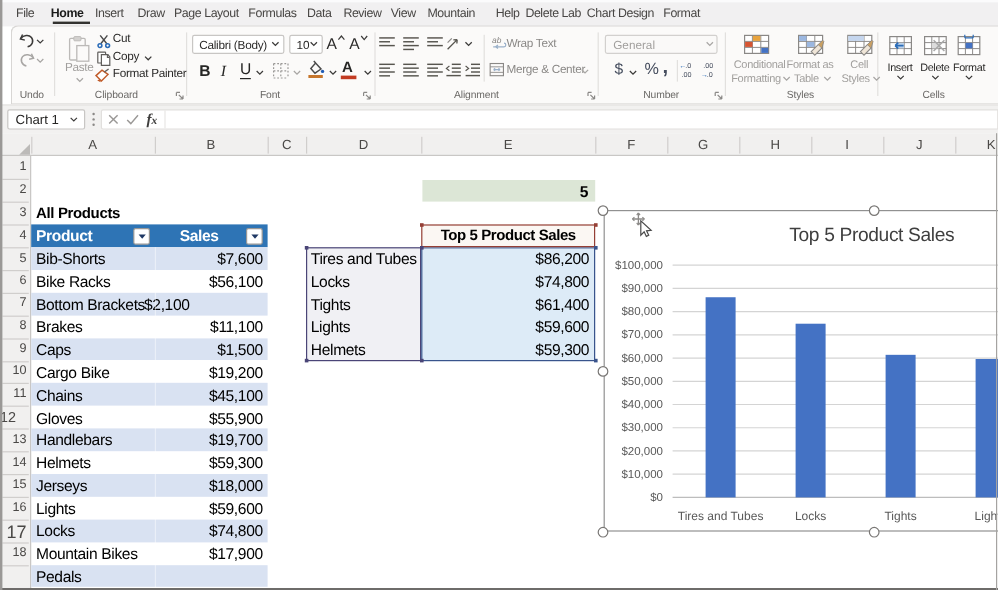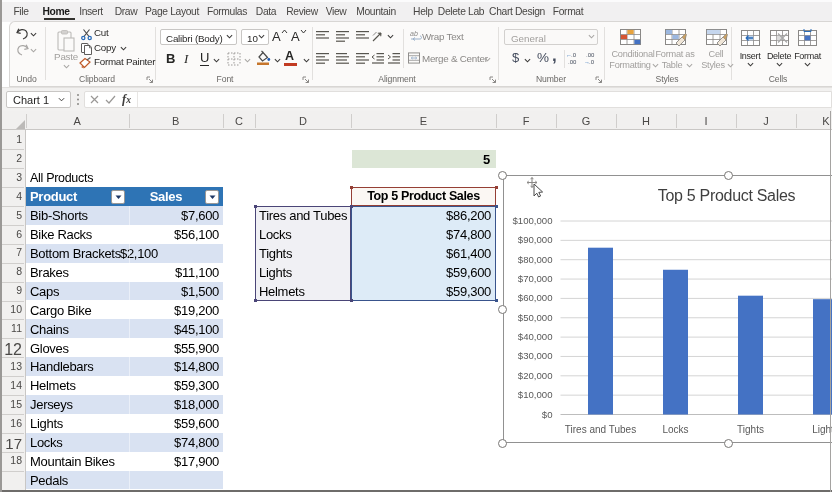--- a/index.html
+++ b/index.html
@@ -359,39 +359,39 @@
 <div class="abs" style="left:0;top:246.40px;width:22px;font-size:10.5px;color:#4a4846;text-align:right">7</div>
 <div class="abs" style="left:2px;top:262.70px;width:22px;height:1px;background:#d0cecc"></div>
 <div class="abs" style="left:0;top:265.30px;width:22px;font-size:10.5px;color:#4a4846;text-align:right">8</div>
 <div class="abs" style="left:2px;top:281.60px;width:22px;height:1px;background:#d0cecc"></div>
 <div class="abs" style="left:0;top:284.20px;width:22px;font-size:10.5px;color:#4a4846;text-align:right">9</div>
 <div class="abs" style="left:2px;top:300.50px;width:22px;height:1px;background:#d0cecc"></div>
 <div class="abs" style="left:0;top:303.10px;width:22px;font-size:10.5px;color:#4a4846;text-align:right">10</div>
 <div class="abs" style="left:2px;top:319.40px;width:22px;height:1px;background:#d0cecc"></div>
 <div class="abs" style="left:0;top:322.00px;width:22px;font-size:10.5px;color:#4a4846;text-align:right">11</div>
 <div class="abs" style="left:2px;top:338.30px;width:22px;height:1px;background:#d0cecc"></div>
-<div class="abs" style="left:0;top:340.90px;width:22px;font-size:16px;color:#4a4846;text-align:right">12</div>
+<div class="abs" style="left:0;top:340.90px;width:22px;font-size:12px;color:#4a4846;">12</div>
 <div class="abs" style="left:2px;top:357.20px;width:22px;height:1px;background:#d0cecc"></div>
 <div class="abs" style="left:0;top:359.80px;width:22px;font-size:10.5px;color:#4a4846;text-align:right">13</div>
 <div class="abs" style="left:2px;top:376.10px;width:22px;height:1px;background:#d0cecc"></div>
 <div class="abs" style="left:0;top:378.70px;width:22px;font-size:10.5px;color:#4a4846;text-align:right">14</div>
 <div class="abs" style="left:2px;top:395.00px;width:22px;height:1px;background:#d0cecc"></div>
 <div class="abs" style="left:0;top:397.60px;width:22px;font-size:10.5px;color:#4a4846;text-align:right">15</div>
 <div class="abs" style="left:2px;top:413.90px;width:22px;height:1px;background:#d0cecc"></div>
 <div class="abs" style="left:0;top:416.50px;width:22px;font-size:10.5px;color:#4a4846;text-align:right">16</div>
 <div class="abs" style="left:2px;top:432.80px;width:22px;height:1px;background:#d0cecc"></div>
 <div class="abs" style="left:0;top:435.40px;width:22px;font-size:15px;color:#4a4846;text-align:right">17</div>
 <div class="abs" style="left:2px;top:451.70px;width:22px;height:1px;background:#d0cecc"></div>
 <div class="abs" style="left:0;top:454.30px;width:22px;font-size:10.5px;color:#4a4846;text-align:right">18</div>
 <div class="abs" style="left:2px;top:470.60px;width:22px;height:1px;background:#d0cecc"></div>
 <div class="abs" style="left:0;top:473.20px;width:38px;font-size:10.5px;color:#4a4846;text-align:right">19</div>
 <div class="abs" style="left:2px;top:489.50px;width:22px;height:1px;background:#d0cecc"></div>
 <div class="abs" style="left:352px;top:149.80px;width:144px;height:17.90px;background:#dce6d6"></div>
 <div class="cell" style="left:0;top:151.50px;width:490px;text-align:right;font-weight:bold">5</div>
-<div class="cell" style="left:30px;top:170.80px;font-weight:normal;font-size:12.5px">All Products</div>
+<div class="cell" style="left:30px;top:170.80px;font-weight:bold;font-size:12.5px">All Products</div>
 <div class="abs" style="left:26px;top:187.10px;width:197px;height:18.90px;background:#2e74b5"></div>
 <div class="cell" style="left:30px;top:189.30px;color:#fff;font-weight:bold">Product</div>
 <div class="cell" style="left:124px;top:189.30px;width:84px;text-align:center;color:#fff;font-weight:bold">Sales</div>
 <div class="abs" style="left:111px;top:190.30px;width:14px;height:13.5px;background:#fff;border:1px solid #9a9896;border-radius:2px;box-sizing:border-box"></div>
 <svg style="left:114.5px;top:195.30px" width="7" height="5" viewBox="0 0 7 5">
     <path d="M0.5 0.5 L3.5 4 L6.5 0.5 Z" fill="#1f3864"></path>
   </svg>
 <div class="abs" style="left:205px;top:190.30px;width:14px;height:13.5px;background:#fff;border:1px solid #9a9896;border-radius:2px;box-sizing:border-box"></div>
 <svg style="left:208.5px;top:195.30px" width="7" height="5" viewBox="0 0 7 5">
     <path d="M0.5 0.5 L3.5 4 L6.5 0.5 Z" fill="#1f3864"></path>
@@ -411,21 +411,21 @@
 <div class="cell" style="left:120px;top:283.80px;width:99px;text-align:right">$1,500</div>
 <div class="cell" style="left:30px;top:302.70px">Cargo Bike</div>
 <div class="cell" style="left:120px;top:302.70px;width:99px;text-align:right">$19,200</div>
 <div class="abs" style="left:26px;top:319.40px;width:197px;height:18.90px;background:#d9e2f2"></div>
 <div class="cell" style="left:30px;top:321.60px">Chains</div>
 <div class="cell" style="left:120px;top:321.60px;width:99px;text-align:right">$45,100</div>
 <div class="cell" style="left:30px;top:340.50px">Gloves</div>
 <div class="cell" style="left:120px;top:340.50px;width:99px;text-align:right">$55,900</div>
 <div class="abs" style="left:26px;top:357.20px;width:197px;height:18.90px;background:#d9e2f2"></div>
 <div class="cell" style="left:30px;top:359.40px">Handlebars</div>
-<div class="cell" style="left:120px;top:359.40px;width:99px;text-align:right">$14,800</div>
+<div class="cell" style="left:120px;top:359.40px;width:99px;text-align:right">$19,700</div>
 <div class="cell" style="left:30px;top:378.30px">Helmets</div>
 <div class="cell" style="left:120px;top:378.30px;width:99px;text-align:right">$59,300</div>
 <div class="abs" style="left:26px;top:395.00px;width:197px;height:18.90px;background:#d9e2f2"></div>
 <div class="cell" style="left:30px;top:397.20px">Jerseys</div>
 <div class="cell" style="left:120px;top:397.20px;width:99px;text-align:right">$18,000</div>
 <div class="cell" style="left:30px;top:416.10px">Lights</div>
 <div class="cell" style="left:120px;top:416.10px;width:99px;text-align:right">$59,600</div>
 <div class="abs" style="left:26px;top:432.80px;width:197px;height:18.90px;background:#d9e2f2"></div>
 <div class="cell" style="left:30px;top:435.00px">Locks</div>
 <div class="cell" style="left:120px;top:435.00px;width:99px;text-align:right">$74,800</div>

